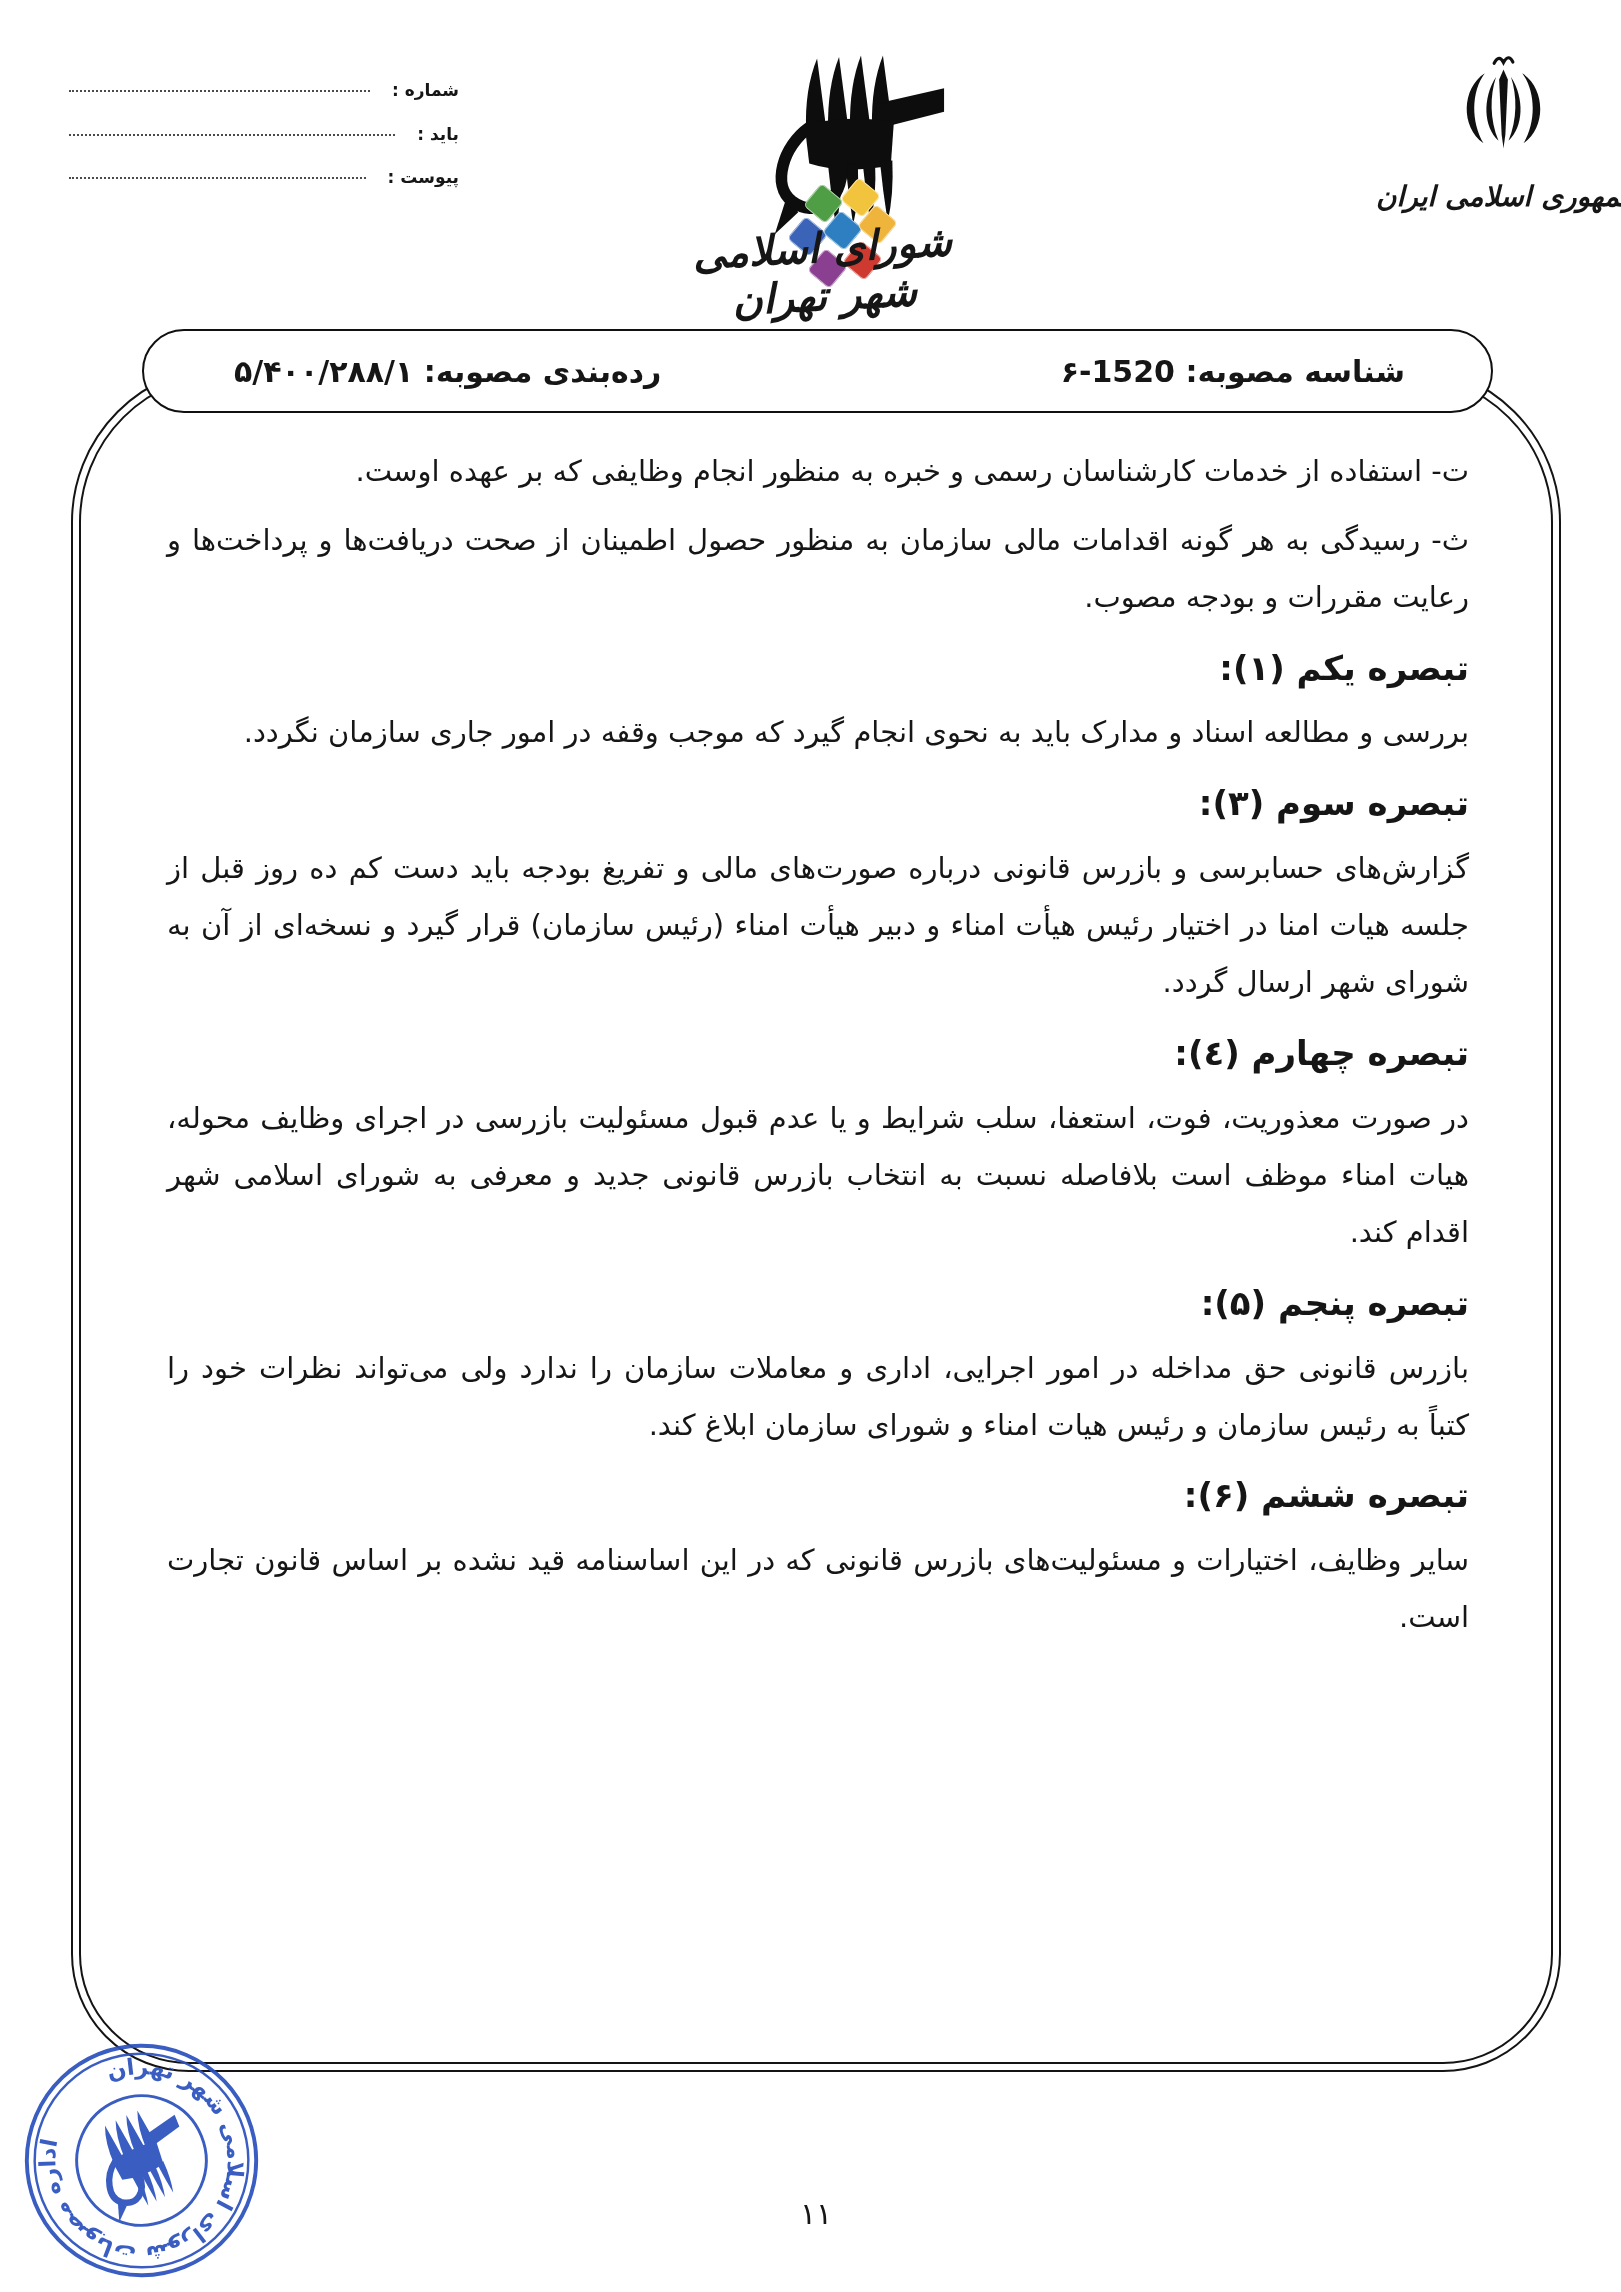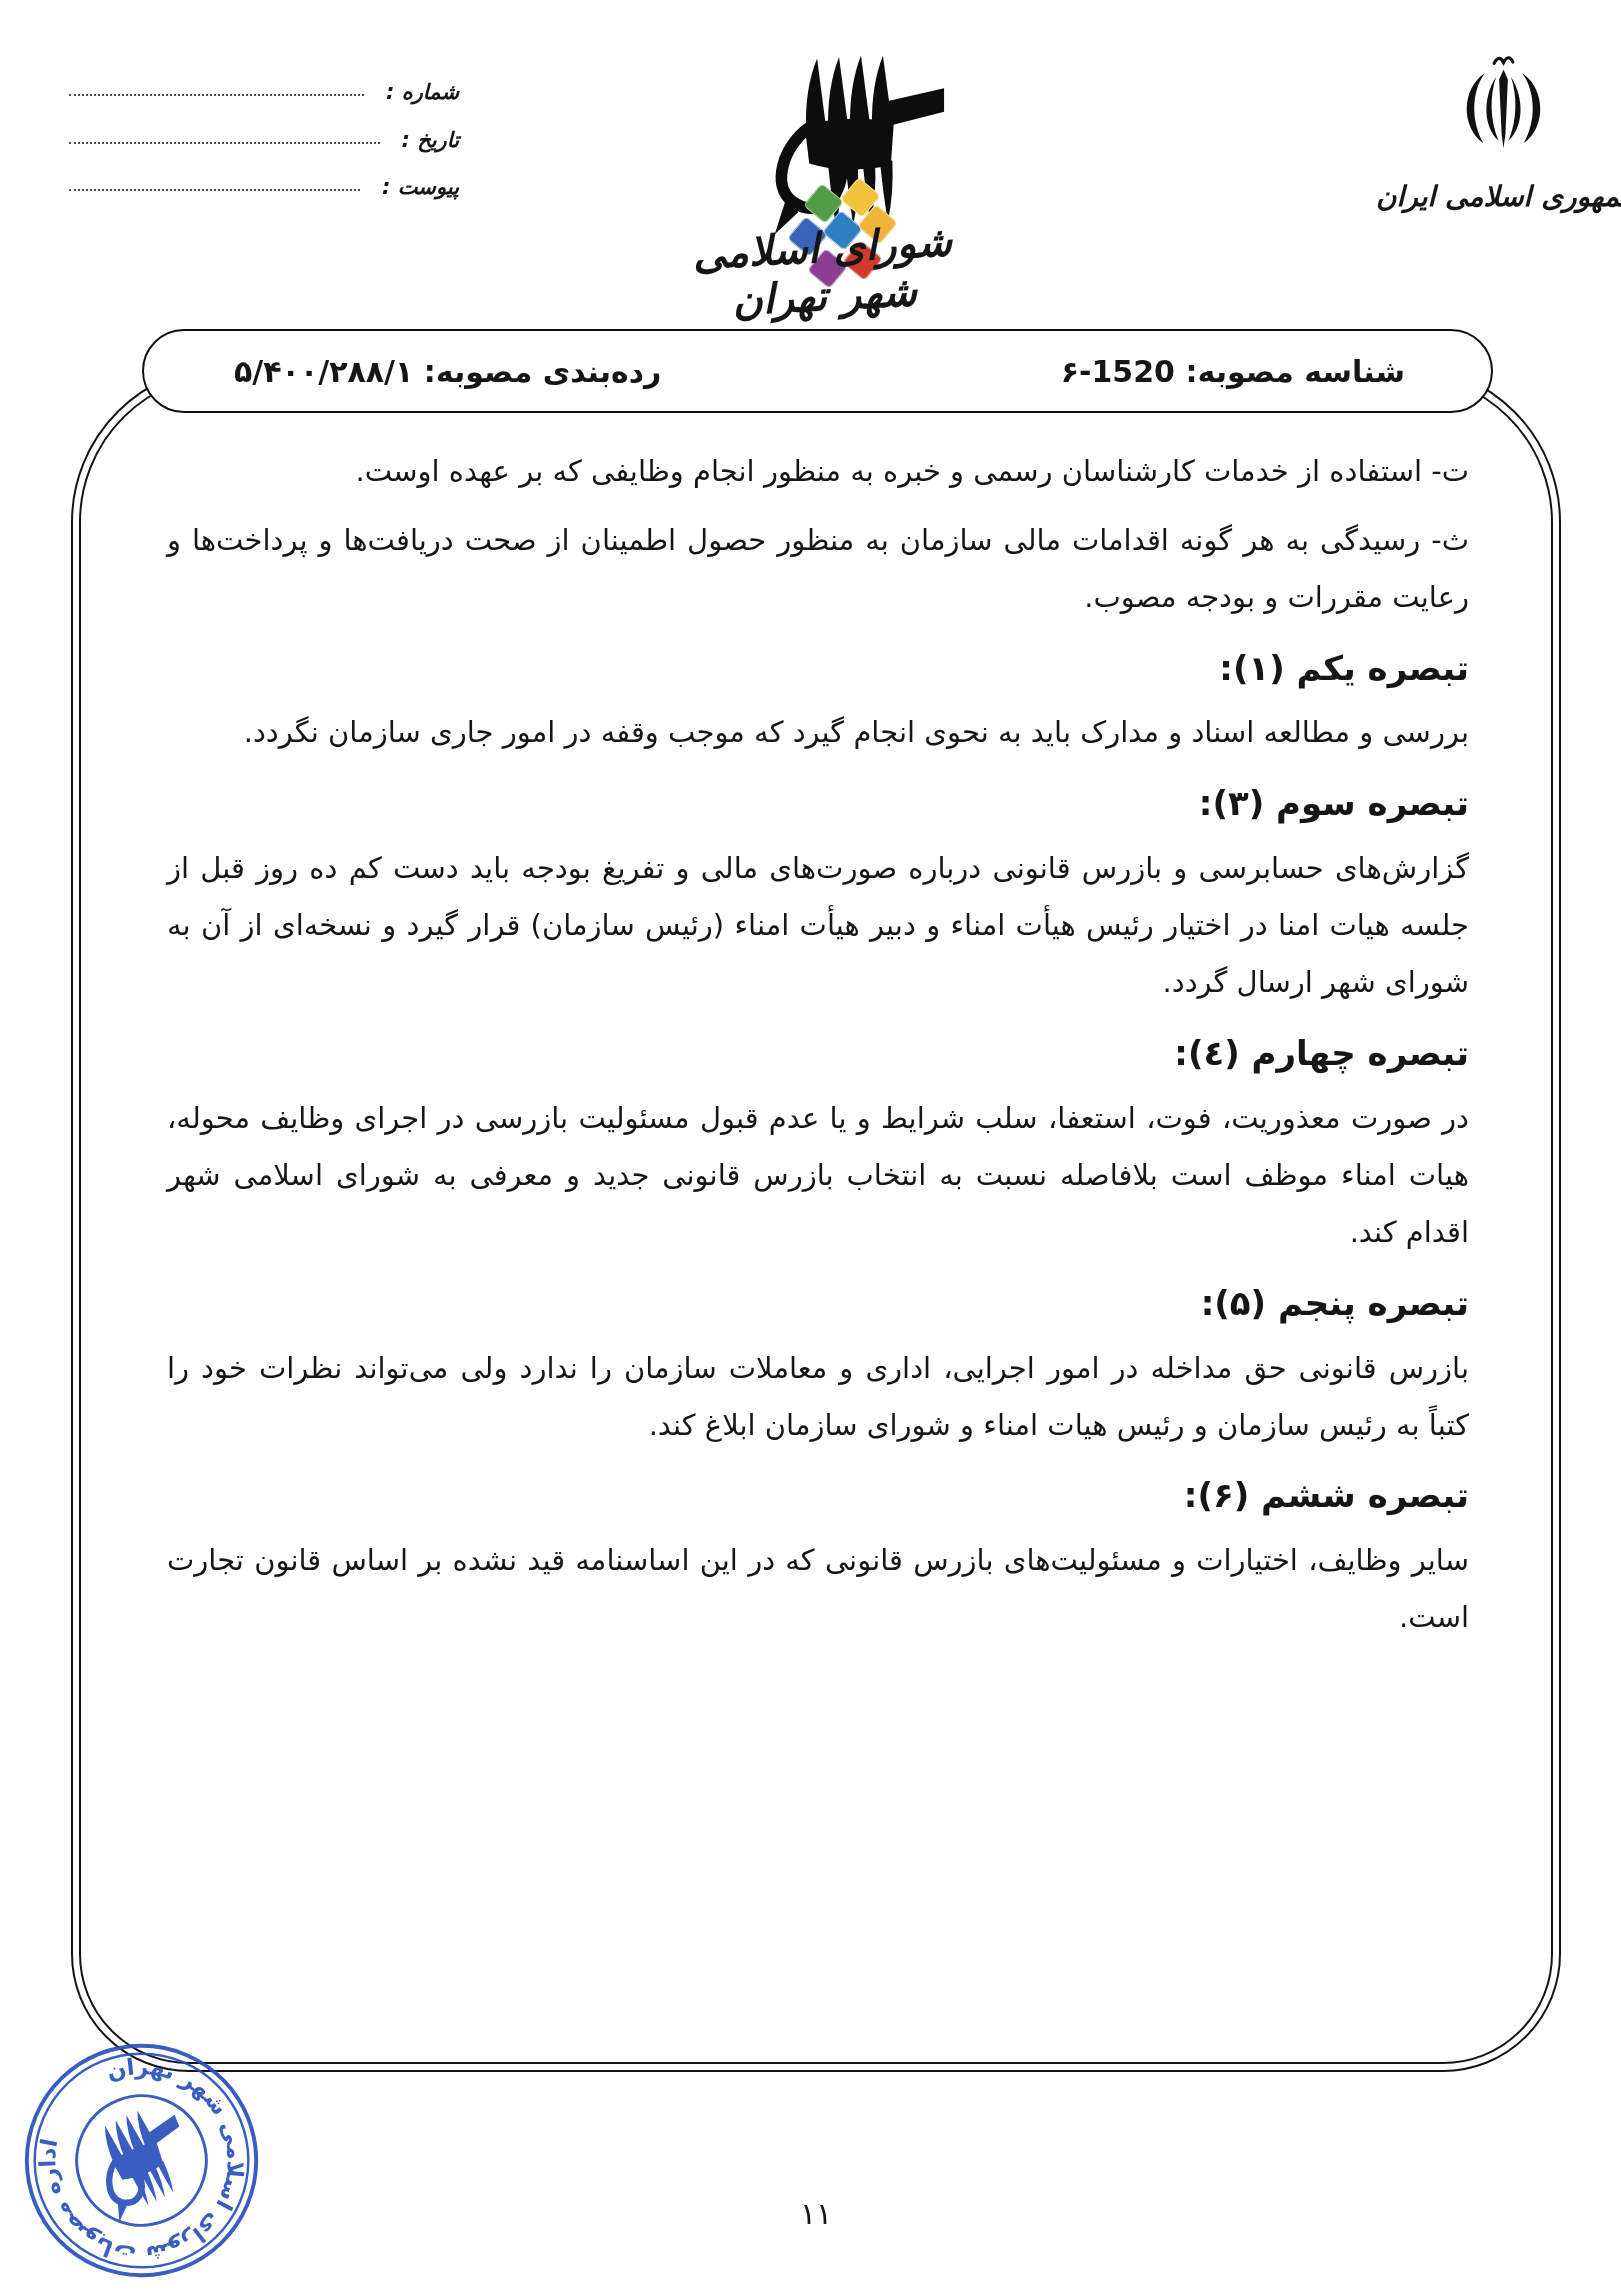--- a/index.html
+++ b/index.html
@@ -4,21 +4,21 @@
 <style>
   html,body{margin:0;padding:0;}
   body{
     width:1621px;height:2293px;position:relative;background:#ffffff;
     font-family:"DejaVu Sans","Liberation Sans",sans-serif;color:#161616;
     overflow:hidden;
   }
   
   .ref-fields{position:absolute;top:80px;left:69px;width:390px;direction:rtl;}
   .ref-row{display:flex;align-items:flex-end;margin-bottom:23.5px;}
-  .ref-label{font-size:21px;font-weight:700;font-style:italic;white-space:nowrap;margin-left:22px;}
+  .ref-label{font-size:17px;font-weight:700;white-space:nowrap;margin-left:22px;}
   .dots{flex:1;border-bottom:2.9px dotted #4a4a4a;margin-bottom:7.8px;}
   
   .council-logo{position:absolute;top:34px;left:652px;width:343px;height:274px;}
   .mark{position:absolute;top:11.8px;left:98px;width:211px;height:196px;color:#0d0d0d;}
   .tiles{position:absolute;top:149px;left:135px;width:118px;height:116px;}
   .tile{position:absolute;width:29px;height:29px;border-radius:4.9px;transform:rotate(40deg);box-shadow:0 0 0 1px rgba(255,255,255,.6) inset;}
   .tile-0{left:21.6px;top:5.9px;}  .tile-1{left:59px;top:0px;}
   .tile-2{left:5.9px;top:39px;}  .tile-3{left:41px;top:33px;} .tile-4{left:76px;top:27.4px;}
   .tile-5{left:25.5px;top:71px;} .tile-6{left:61px;top:63px;}
   .council-name{position:absolute;bottom:-11.8px;left:0;width:100%;text-align:center;
@@ -74,21 +74,21 @@
 </svg>
 
 <div class="page">
 
   <div class="ref-fields">
     <div class="ref-row">
       <span class="ref-label">شماره :</span>
       <span class="dots"></span>
     </div>
     <div class="ref-row">
-      <span class="ref-label">تاریخ :</span>
+      <span class="ref-label">باید :</span>
       <span class="dots"></span>
     </div>
     <div class="ref-row">
       <span class="ref-label">پیوست :</span>
       <span class="dots"></span>
     </div>
   </div>
 
   <div class="council-logo">
     <svg class="mark" viewBox="0 0 215 200" width="211" height="196">

